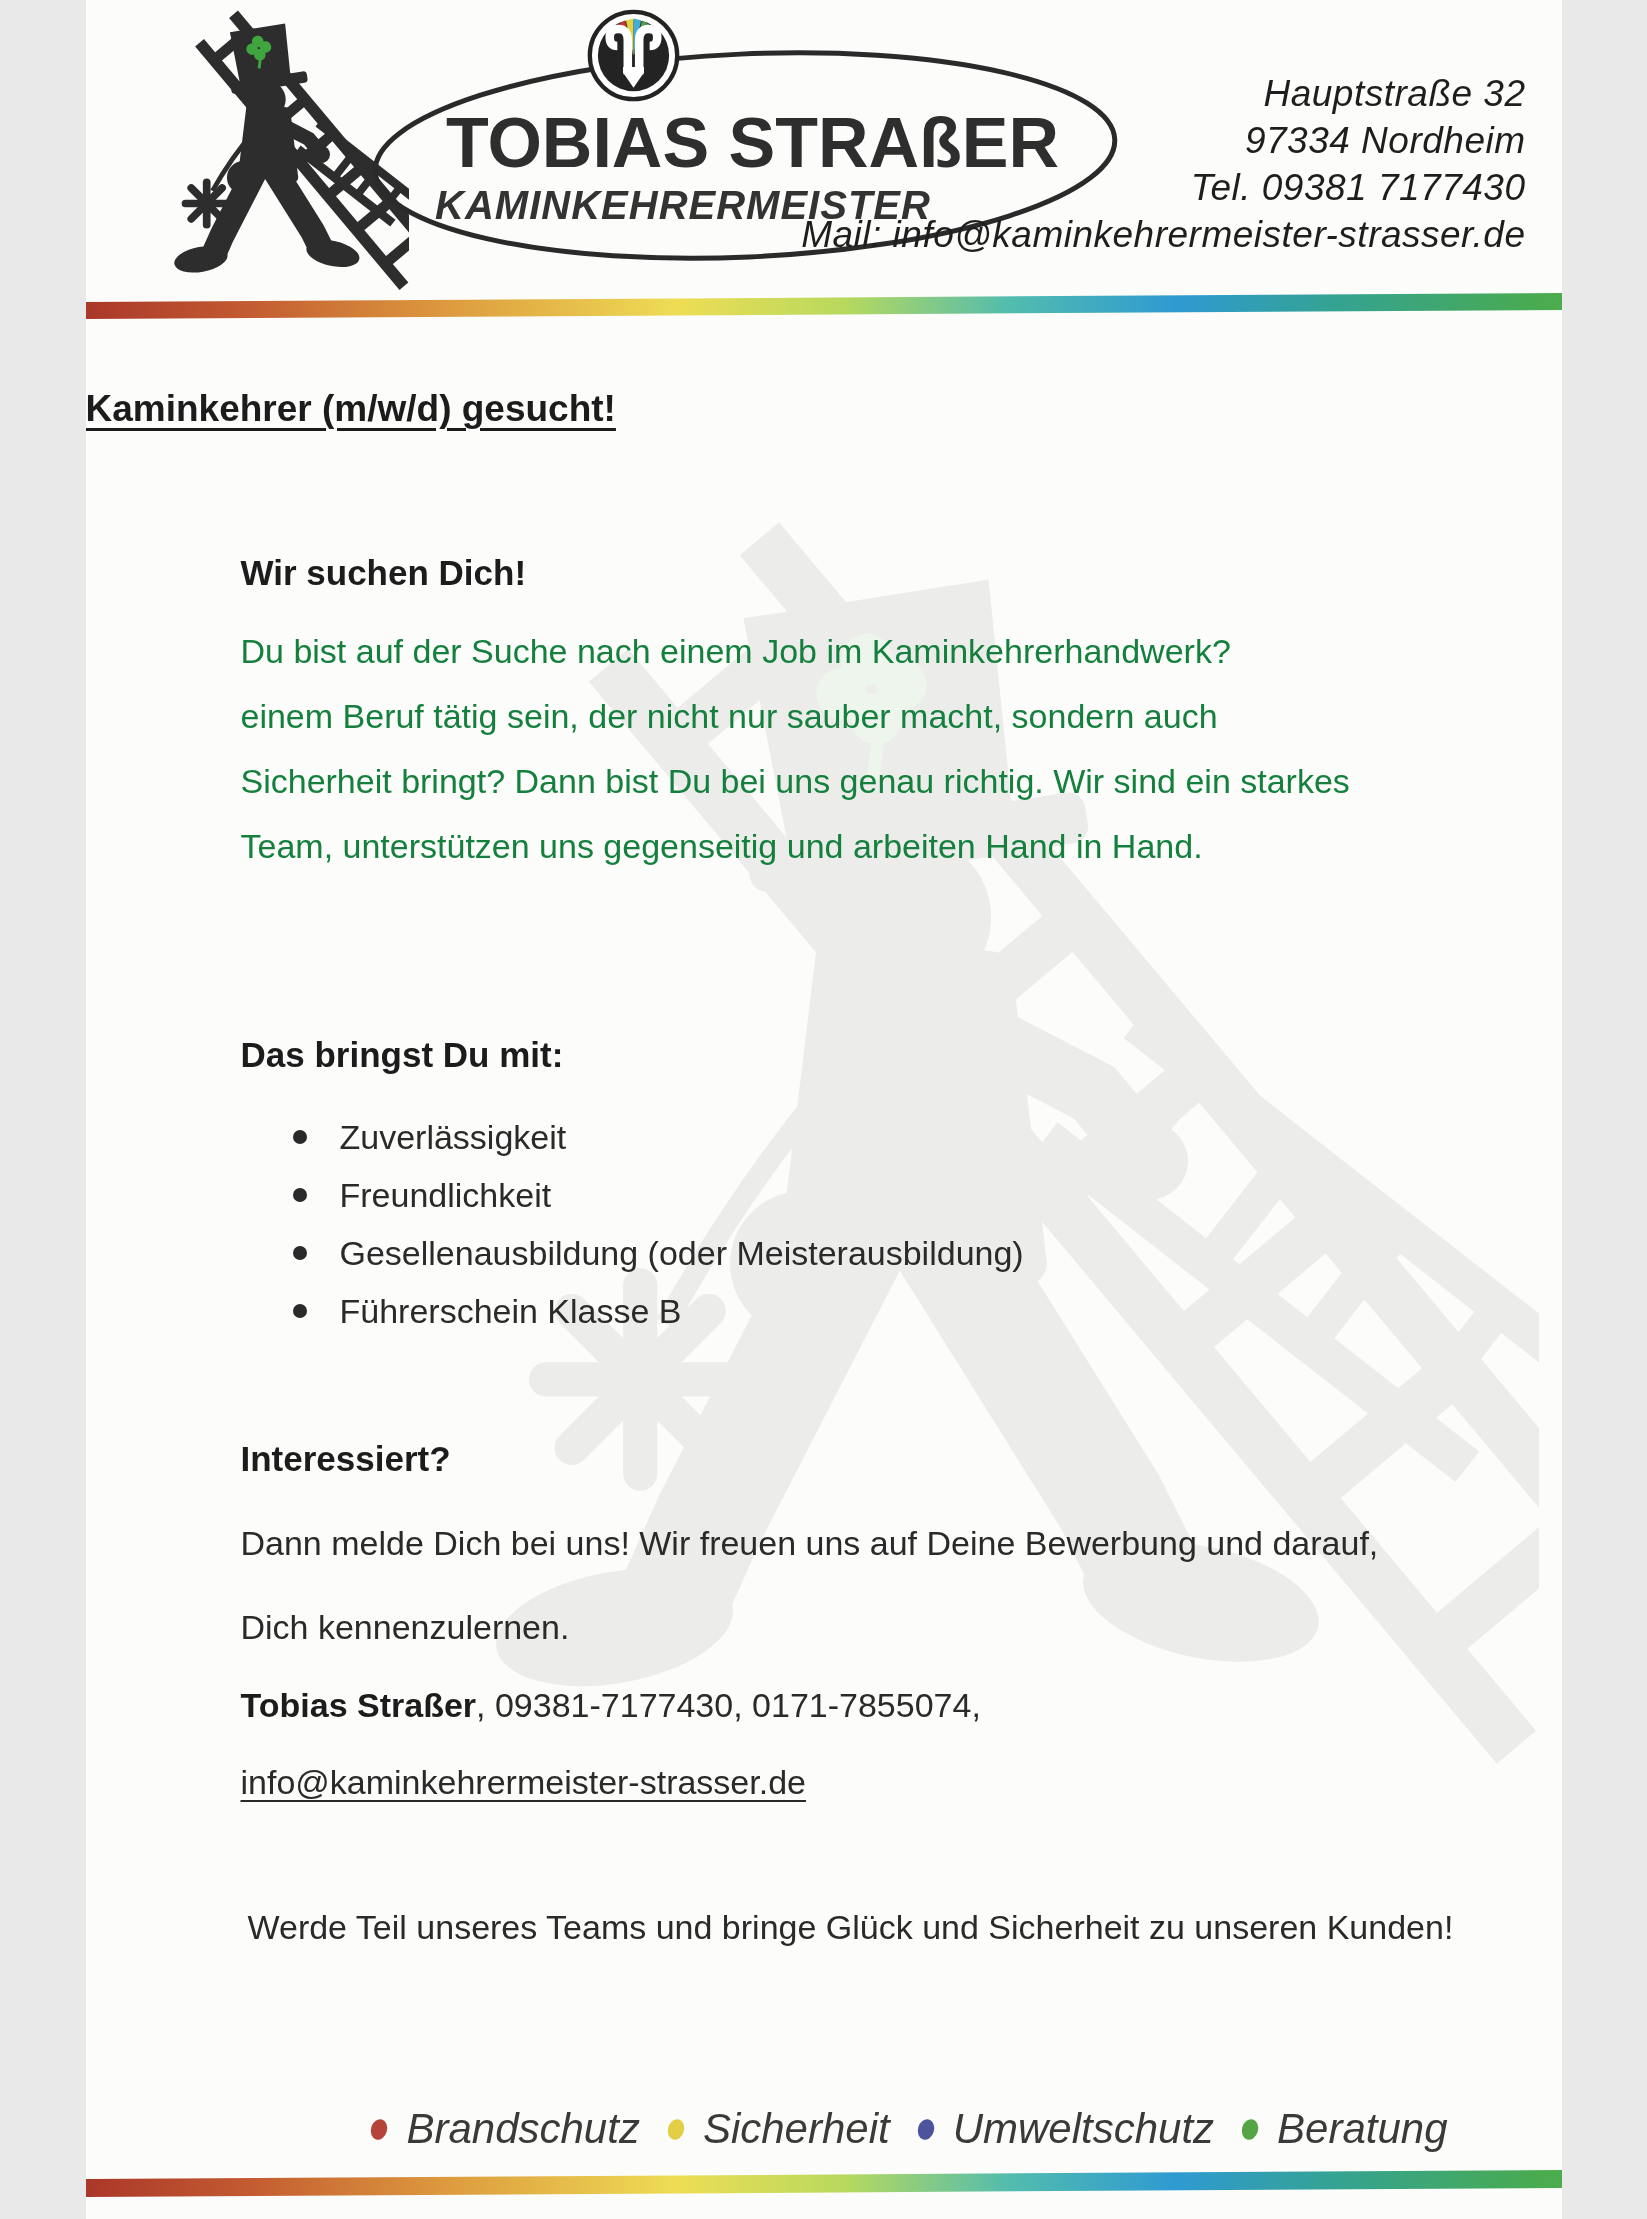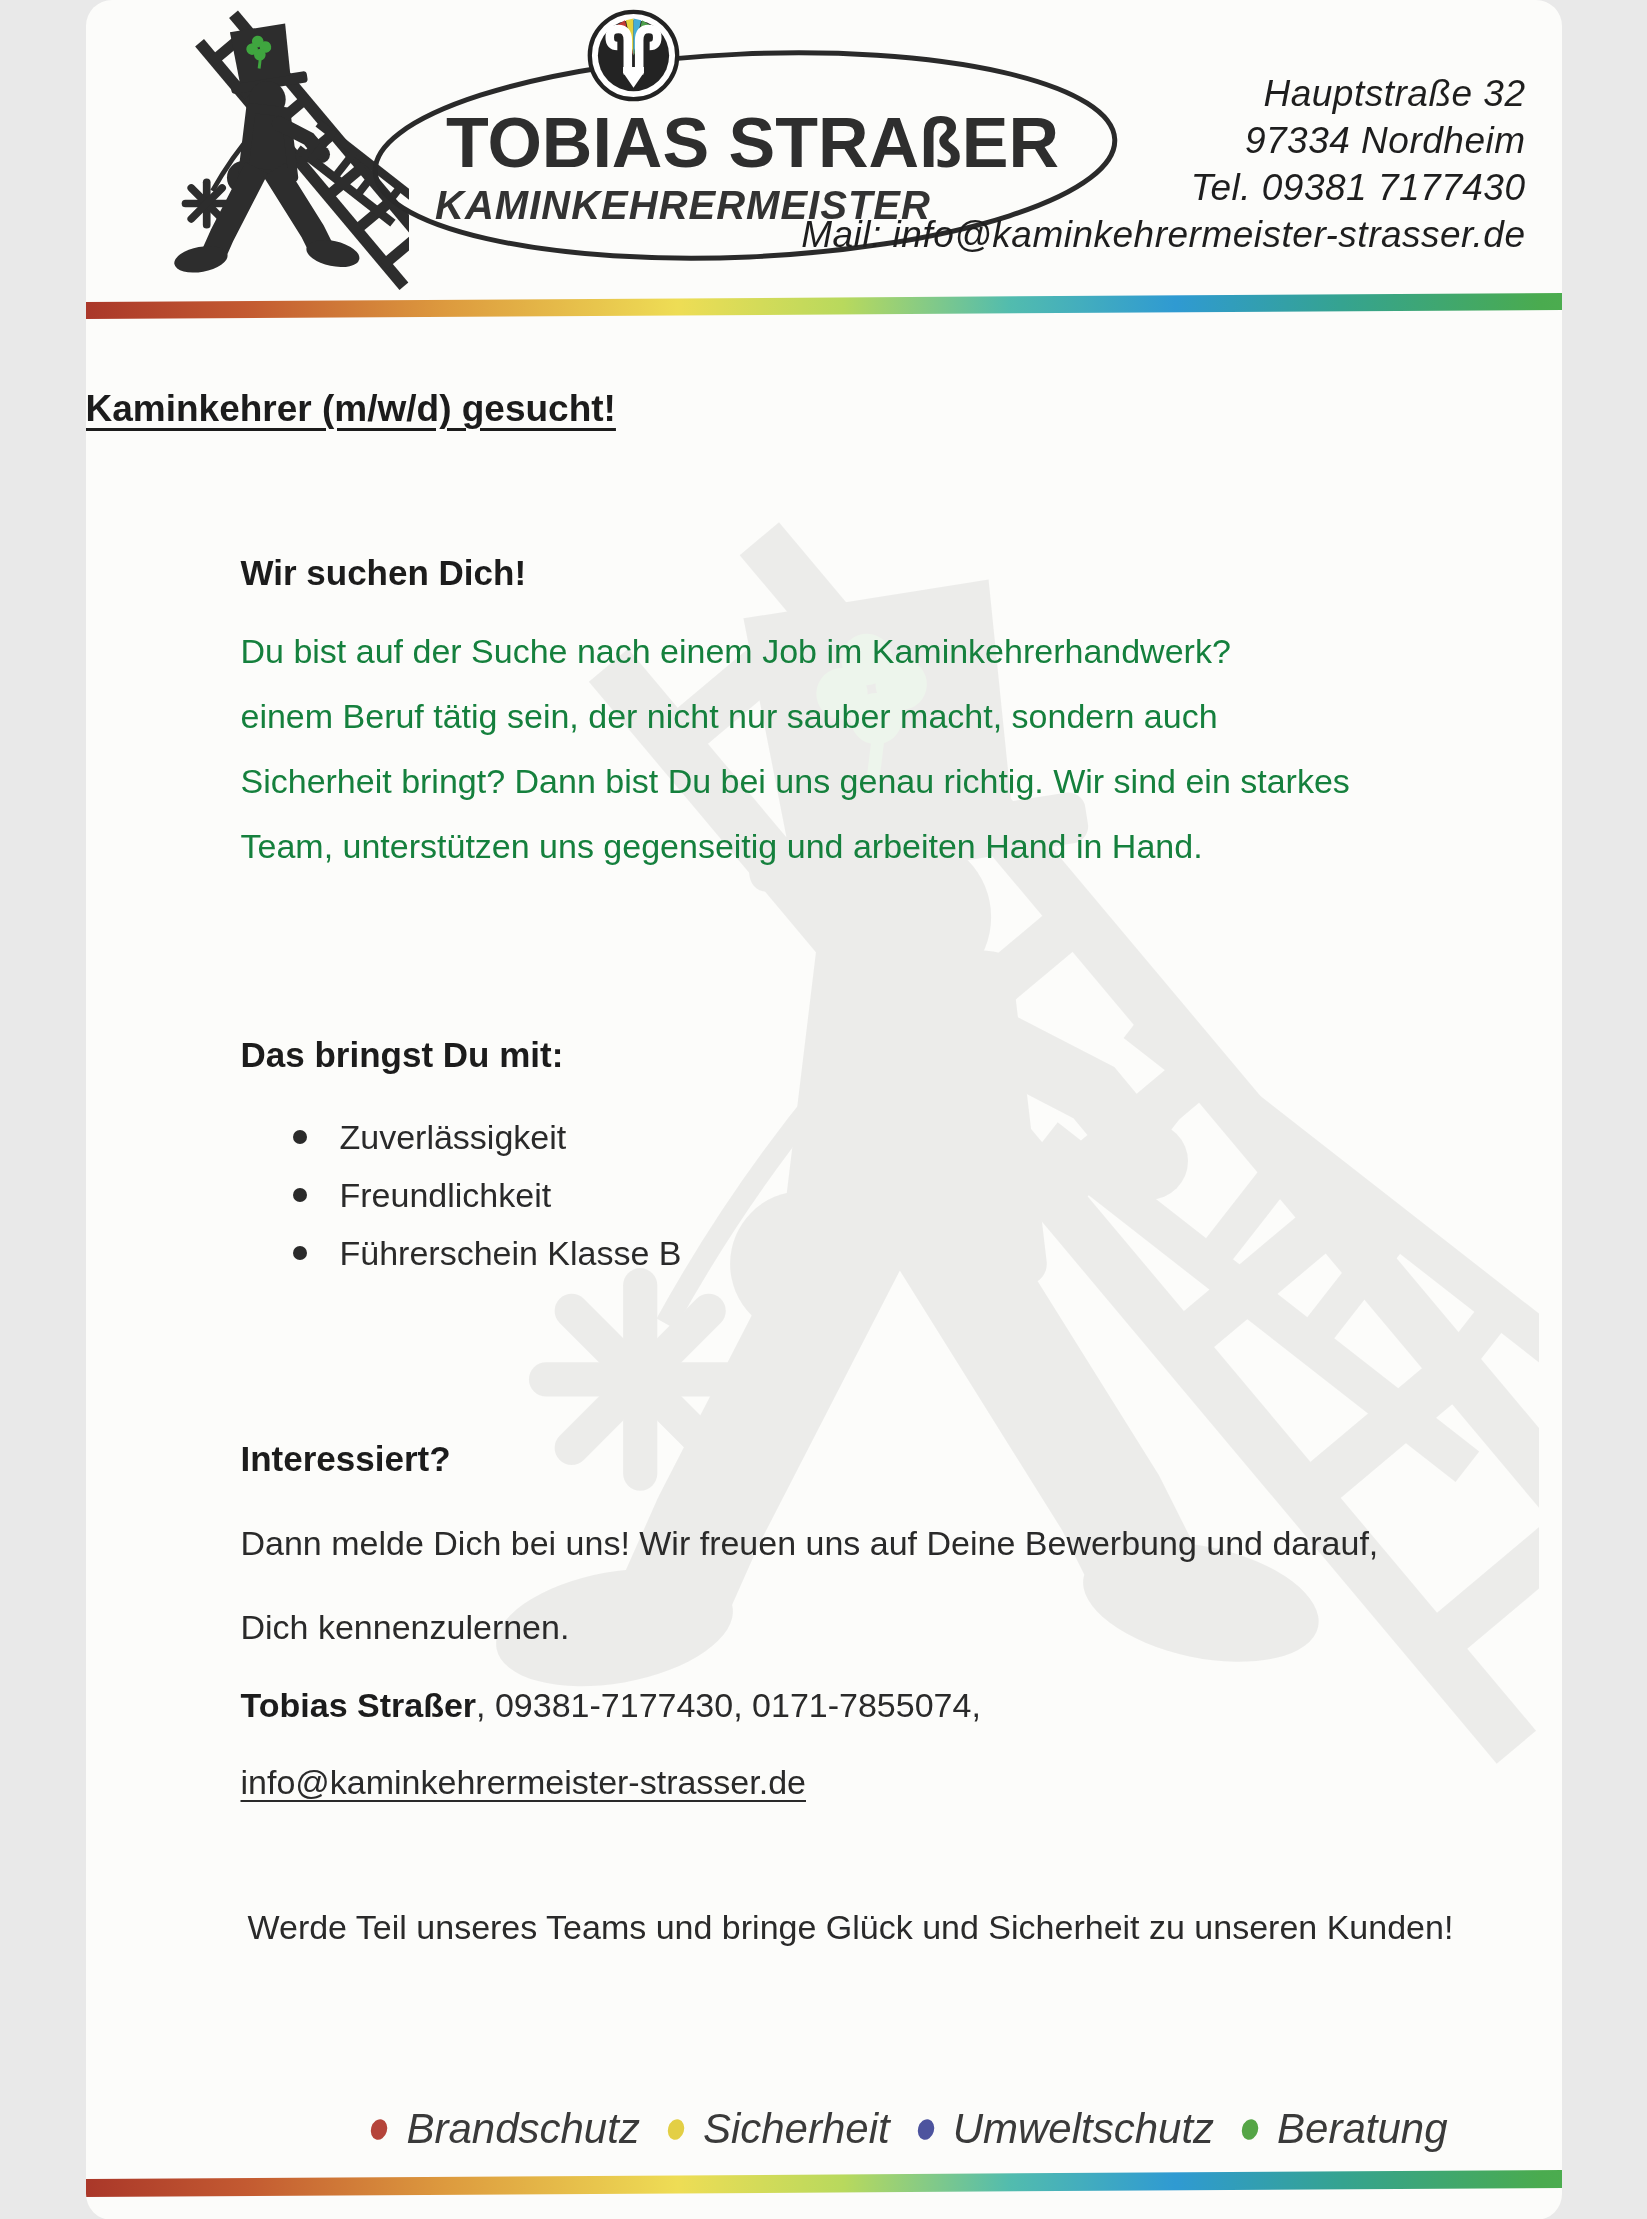--- a/index.html
+++ b/index.html
@@ -1,19 +1,19 @@
 <!DOCTYPE html>
 <html><head>
 <meta charset="utf-8">
 <style>
   html,body{margin:0;padding:0;background:#e9e9e9;}
   .page{
     position:relative;width:1476px;height:2220px;margin:0 auto;
     background:#fcfcfa;overflow:hidden;
-    font-family:"Liberation Sans",sans-serif;color:#262626;border-radius:26px;
+    font-family:"Liberation Sans",sans-serif;color:#262626;
   }
   
   .sweep-logo{position:absolute;left:34px;top:6px;width:289px;height:289px;}
   .oval-svg{position:absolute;left:271px;top:38px;width:776px;height:239px;}
   .emblem{position:absolute;left:500px;top:8px;width:95px;height:95px;}
   .company-name{
     position:absolute;left:299px;top:103px;width:736px;text-align:center;
     font-size:70px;font-weight:700;color:#2e2e2e;letter-spacing:0;white-space:nowrap;
   }
   .company-sub{
@@ -180,20 +180,21 @@
       <div>Du bist auf der Suche nach einem Job im Kaminkehrerhandwerk?</div>
       <div>einem Beruf tätig sein, der nicht nur sauber macht, sondern auch</div>
       <div>Sicherheit bringt? Dann bist Du bei uns genau richtig. Wir sind ein starkes</div>
       <div>Team, unterstützen uns gegenseitig und arbeiten Hand in Hand.</div>
     </div>
 
     <div class="sec-head h-req">Das bringst Du mit:</div>
     <ul class="req-list">
       <li><span class="dot"></span><span>Zuverlässigkeit</span></li>
       <li><span class="dot"></span><span>Freundlichkeit</span></li>
+      <li><span class="dot"></span><span>Gesellenausbildung (oder Meisterausbildung)</span></li>
       <li><span class="dot"></span><span>Führerschein Klasse B</span></li>
     </ul>
 
     <div class="sec-head h-int">Interessiert?</div>
     <div class="free-line l-int1">Dann melde Dich bei uns! Wir freuen uns auf Deine Bewerbung und darauf,</div>
     <div class="free-line l-int2">Dich kennenzulernen.</div>
 
     <div class="free-line l-contact">
       <span class="bold">Tobias Straßer</span><span>, 09381-7177430, 0171-7855074,</span>
     </div>

